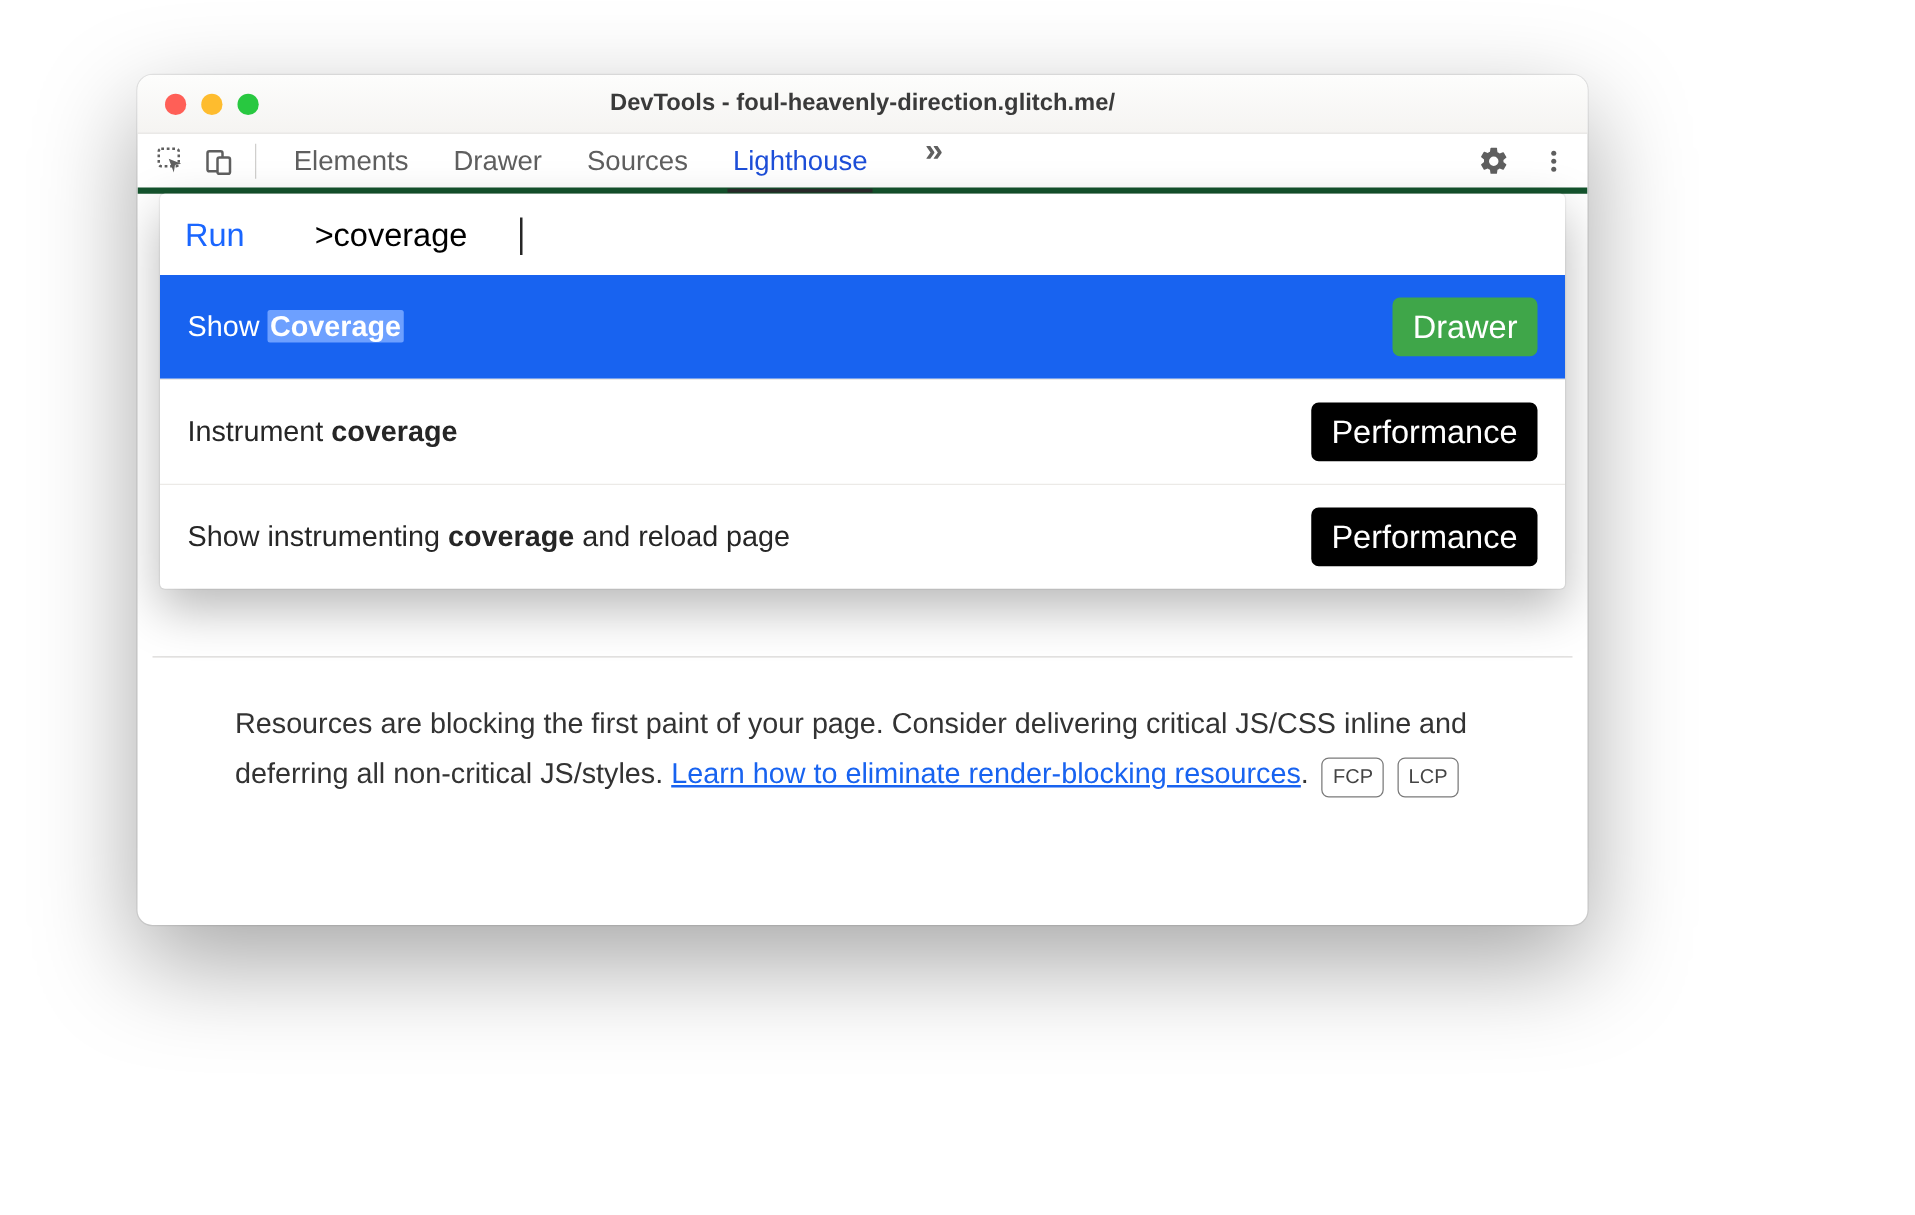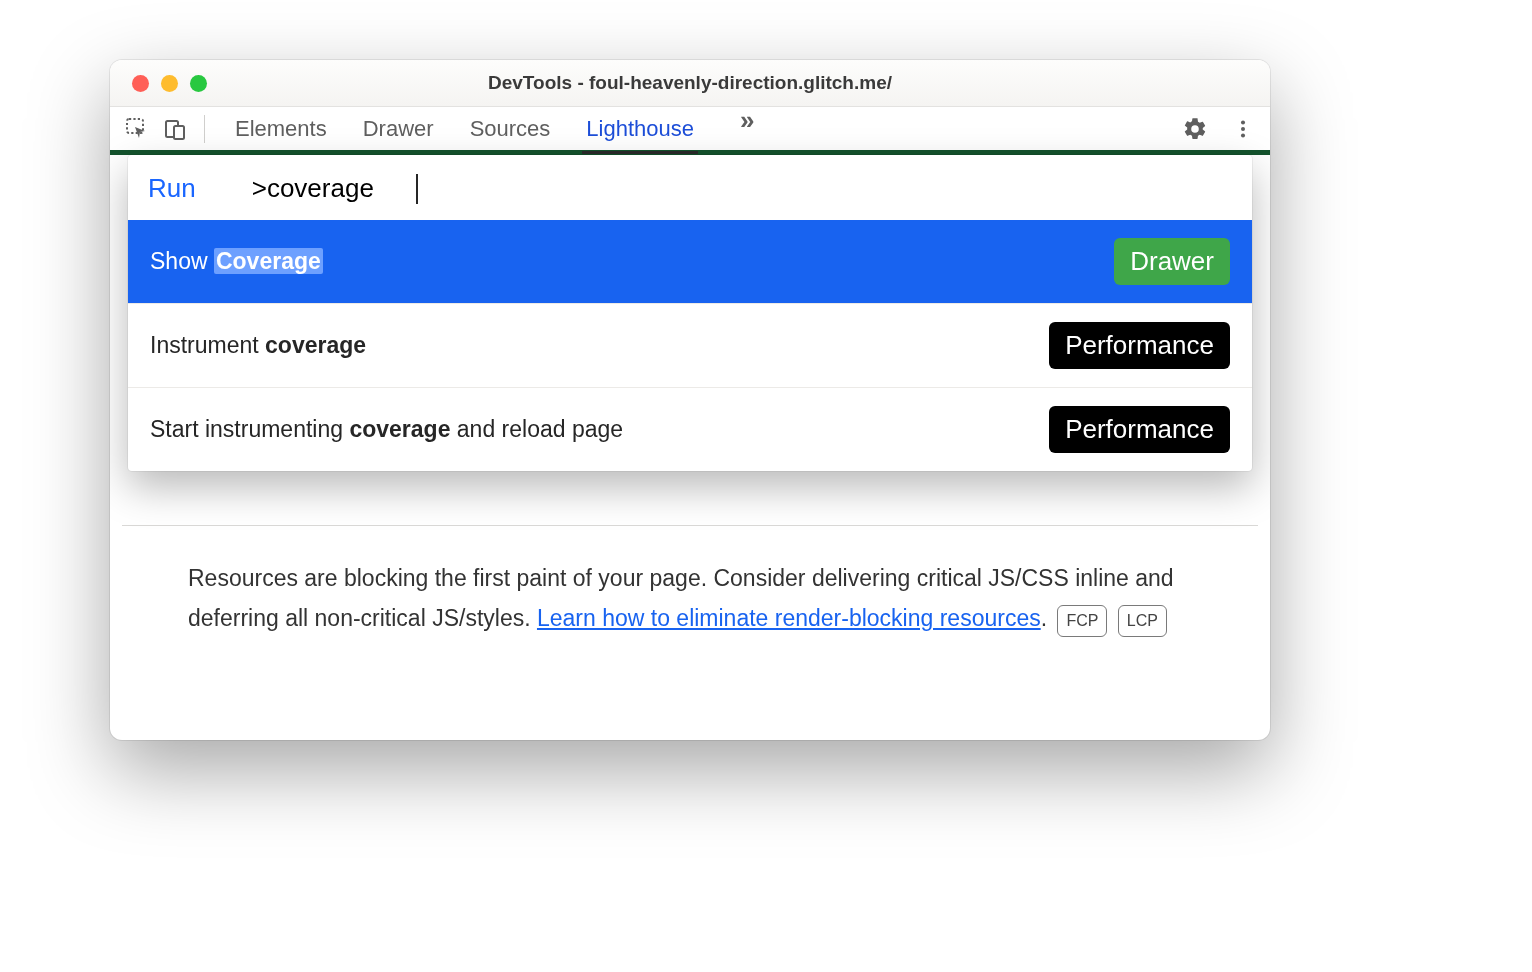--- a/index.html
+++ b/index.html
@@ -254,21 +254,21 @@
 
       <div class="palette-item">
         <span class="item-text">
           <span>Instrument </span><span class="hl">coverage</span><span></span>
         </span>
         <span class="badge perf">Performance</span>
       </div>
 
       <div class="palette-item">
         <span class="item-text">
-          <span>Start instrumenting </span><span class="hl">coverage</span><span> and reload page</span>
+          <span>Show instrumenting </span><span class="hl">coverage</span><span> and reload page</span>
         </span>
         <span class="badge perf">Performance</span>
       </div>
 
     </div>
   </div>
 
 </div>
 
 </body></html>

